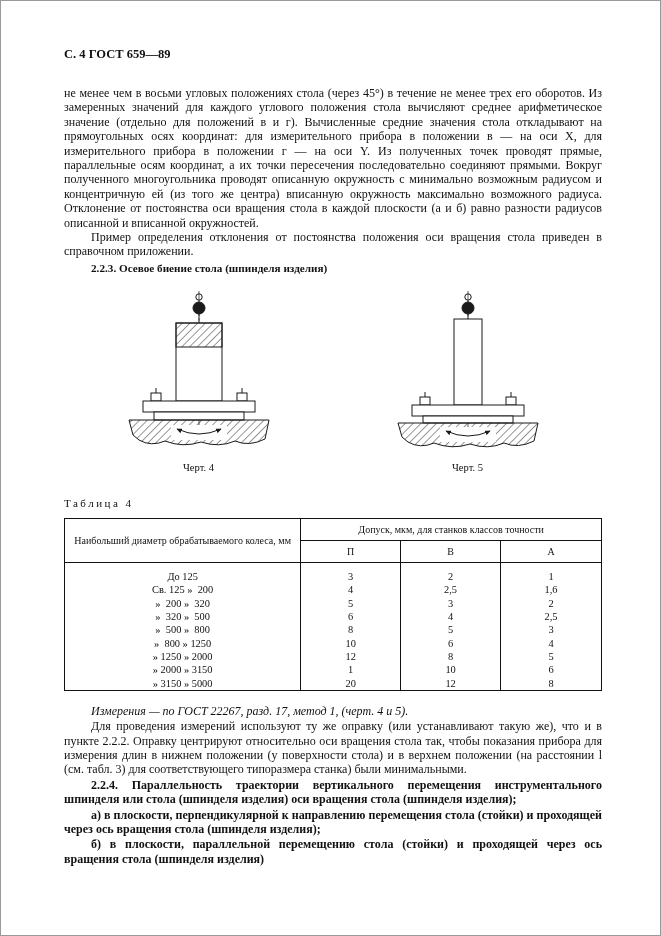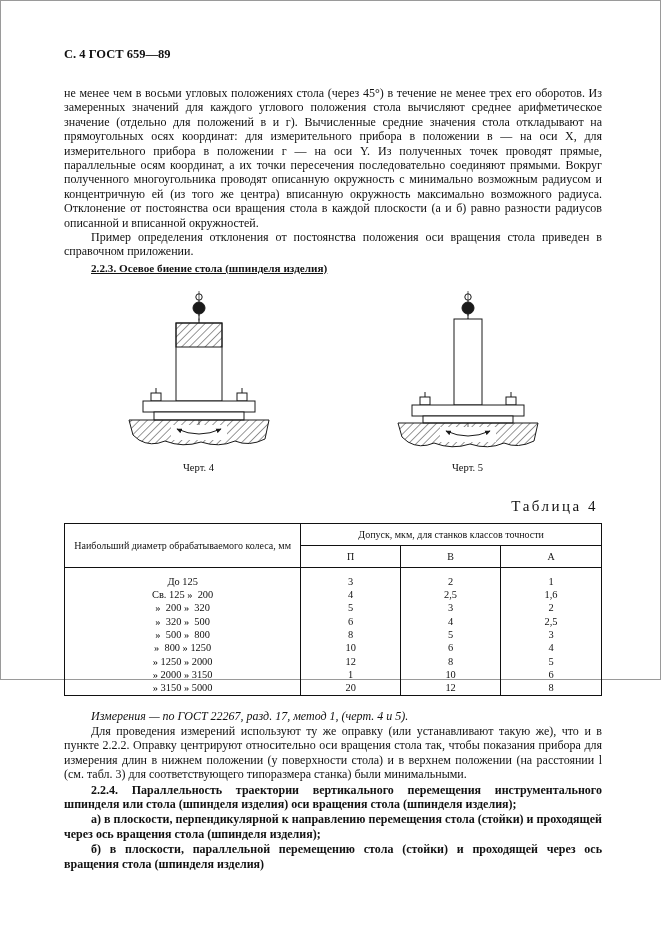--- a/index.html
+++ b/index.html
@@ -4,21 +4,21 @@
 <style>
   * { margin: 0; padding: 0; box-sizing: border-box; }
   html, body { background: #ffffff; }
   body {
     width: 661px; height: 936px;
     font-family: "Liberation Serif", "DejaVu Serif", serif;
     color: #111;
   }
   .page {
     position: relative;
-    width: 661px; height: 680px;
+    width: 661px; height: 936px;
     padding: 46px 58px 30px 63px;
     border: 1px solid #9a9a9a;
     background: #fff;
   }
   .page-header {
     font-weight: bold;
     font-size: 12.5px;
     margin-bottom: 24px;
   }
   .body-text, .figure-caption, .table-label {
@@ -31,39 +31,37 @@
     text-align: justify;
   }
   p.indent { text-indent: 27px; }
   p.bold { font-weight: bold; }
   .section-heading {
     font-size: 11.2px;
     line-height: 1.2;
     text-indent: 27px;
     font-weight: bold;
     margin-top: 3px;
-    text-decoration: underline;
   }
   .figures {
     display: flex;
     margin-top: 14px;
   }
   .figure {
     flex: 1;
     display: flex;
     flex-direction: column;
     align-items: center;
   }
   .figure-caption {
     font-size: 10.6px;
     margin-top: 5px;
   }
   .table-label {
-    text-align: right;
-    font-size: 15px;
+    font-size: 11px;
     letter-spacing: 2.5px;
     margin: 22px 4px 8px 0;
   }
   table.tol {
     width: 100%;
     border-collapse: collapse;
     border: 1px solid #111;
     font-size: 10.4px;
   }
   table.tol th {

